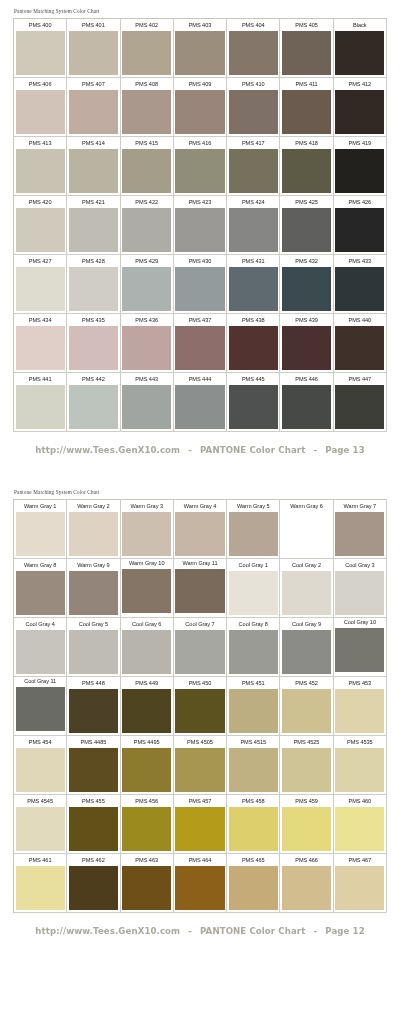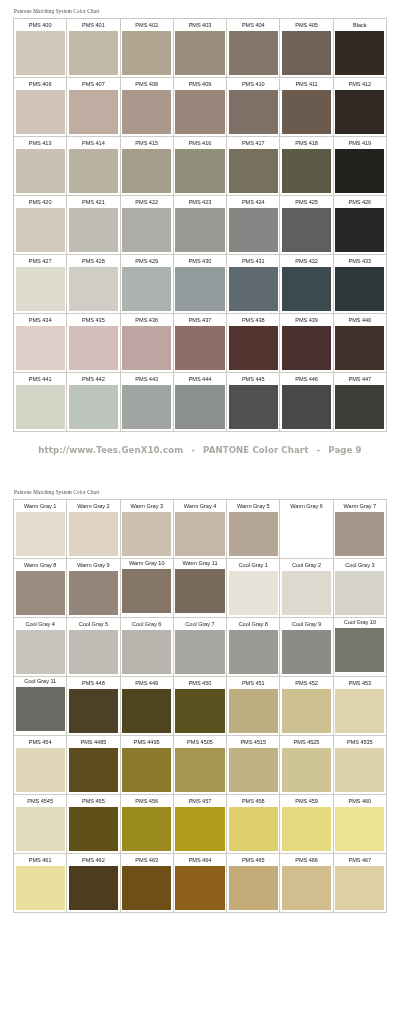--- a/index.html
+++ b/index.html
@@ -304,21 +304,21 @@
             <div class="cell-label">PMS 447</div>
             <div class="swatch" style="background: rgb(61, 62, 55);"></div>
           </div>
         </div>
       </div>
     <div class="footer">
       <span>http://www.Tees.GenX10.com</span>
       <span class="sep">-</span>
       <span>PANTONE Color Chart</span>
       <span class="sep">-</span>
-      <span>Page 9</span>
+      <span>Page 13</span>
     </div>
   </section>
 
   <div class="gap"></div>
 
   <section class="page">
     <div class="page-header">Pantone Matching System Color Chart</div>
     <div class="grid">
         <div class="row">
           <div class="cell">
@@ -524,15 +524,22 @@
           <div class="cell">
             <div class="cell-label">PMS 466</div>
             <div class="swatch" style="background: rgb(210, 189, 142);"></div>
           </div>
           <div class="cell">
             <div class="cell-label">PMS 467</div>
             <div class="swatch" style="background: rgb(222, 208, 164);"></div>
           </div>
         </div>
       </div>
+    <div class="footer">
+      <span>http://www.Tees.GenX10.com</span>
+      <span class="sep">-</span>
+      <span>PANTONE Color Chart</span>
+      <span class="sep">-</span>
+      <span>Page 12</span>
+    </div>
   </section>
 
 </div>
 
 </body></html>

